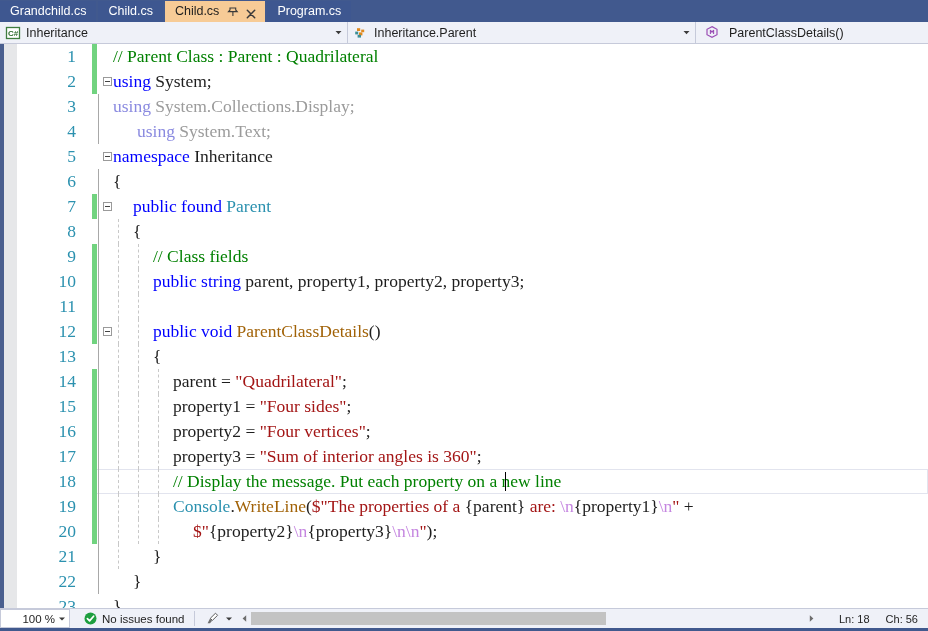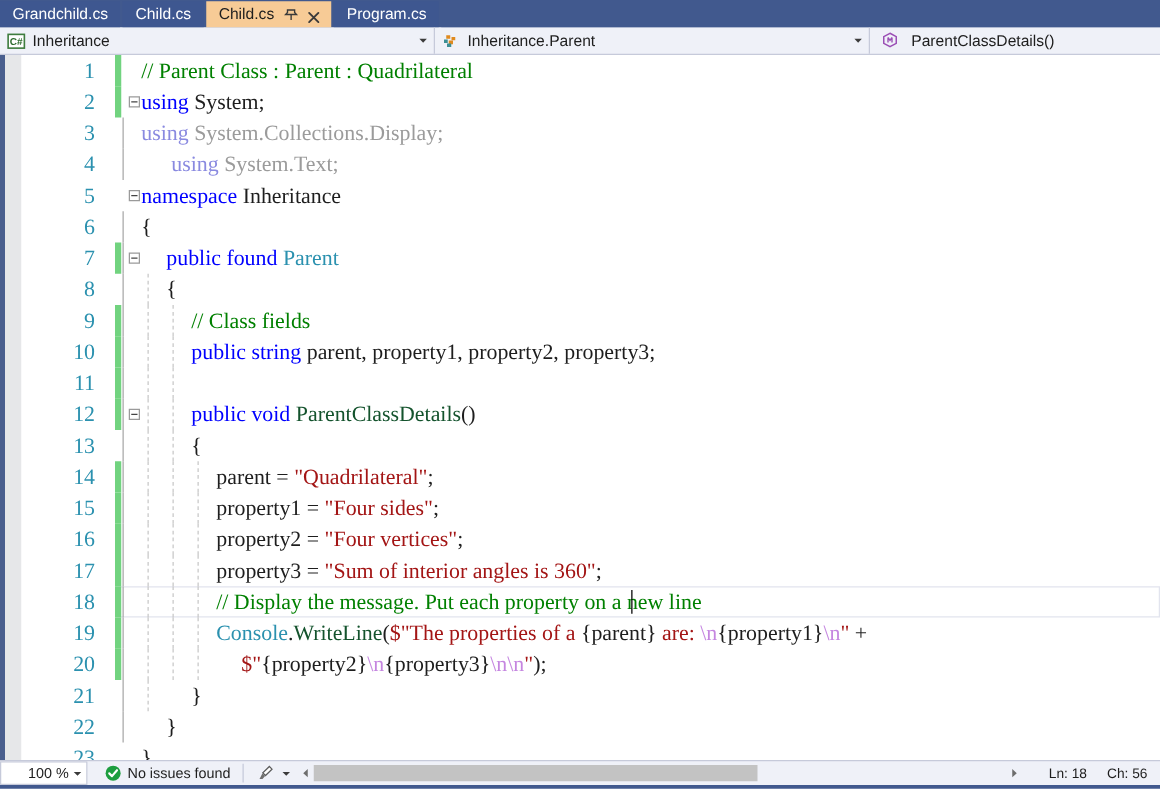--- a/index.html
+++ b/index.html
@@ -134,21 +134,21 @@
   .caret{
     position:absolute;top:3px;width:1px;height:19px;background:#000;
   }
 
   
   .t-cmt{color:#008000;}
   .t-kw{color:#0000ff;}
   .t-type{color:#2b91af;margin-top:26px;}
   .t-id{color:#1e1e1e;}
   .t-str{color:#a31515;}
-  .t-meth{color:#14532d;}
+  .t-meth{color:#a16207;}
   .t-esc{color:#c586e0;}
   .t-gray{color:#9b9b9b;}
   .t-kwgray{color:#8a8ae0;}
   .t-punct{color:#1e1e1e;}
 
   
   .statusbar{
     position:absolute;left:0;top:608px;width:928px;height:20px;
     background:#eff1f8;
     border-top:1px solid #c6cada;

